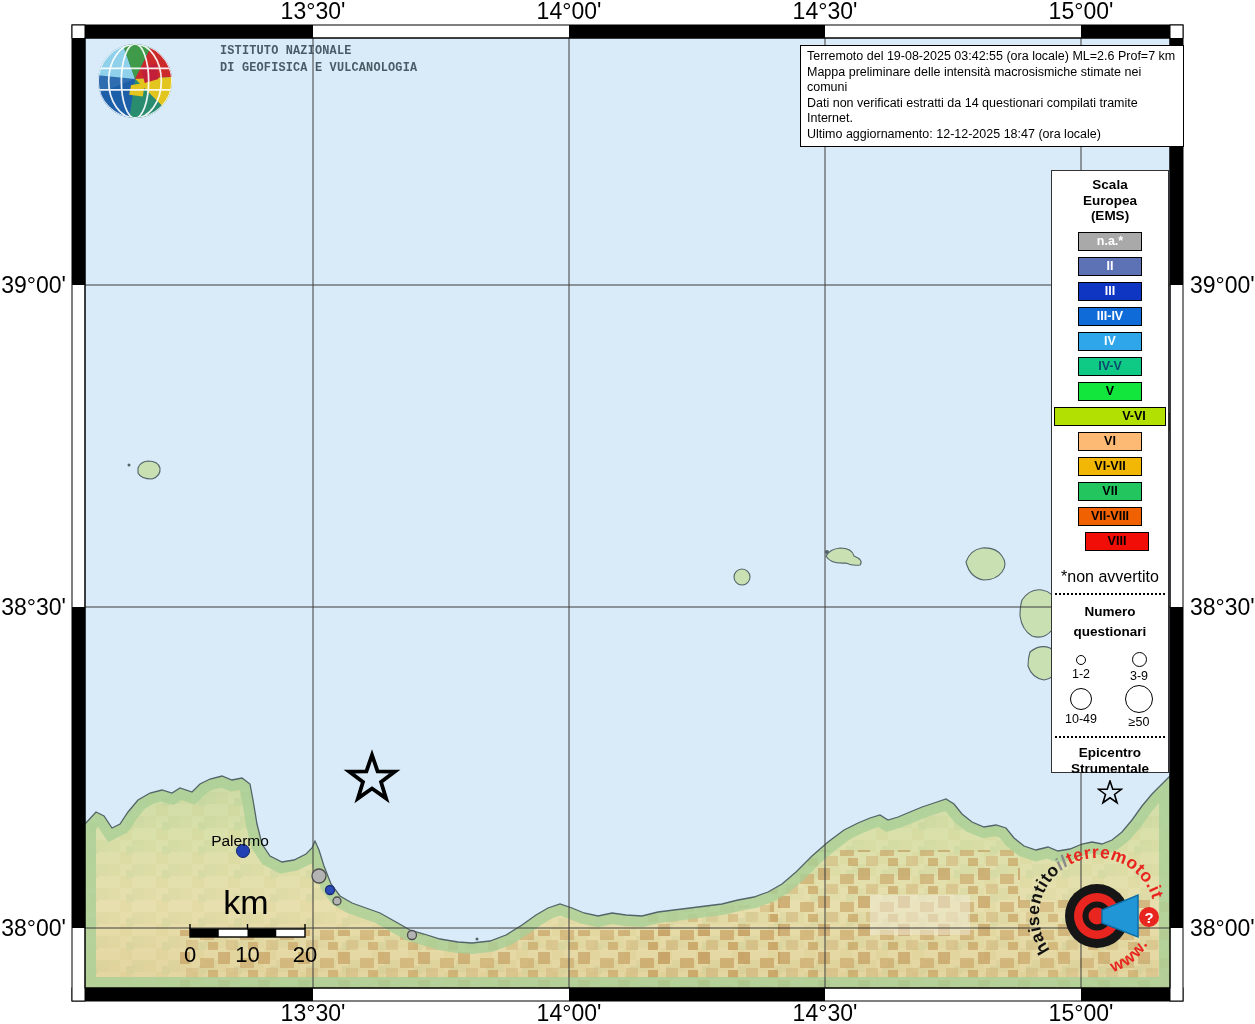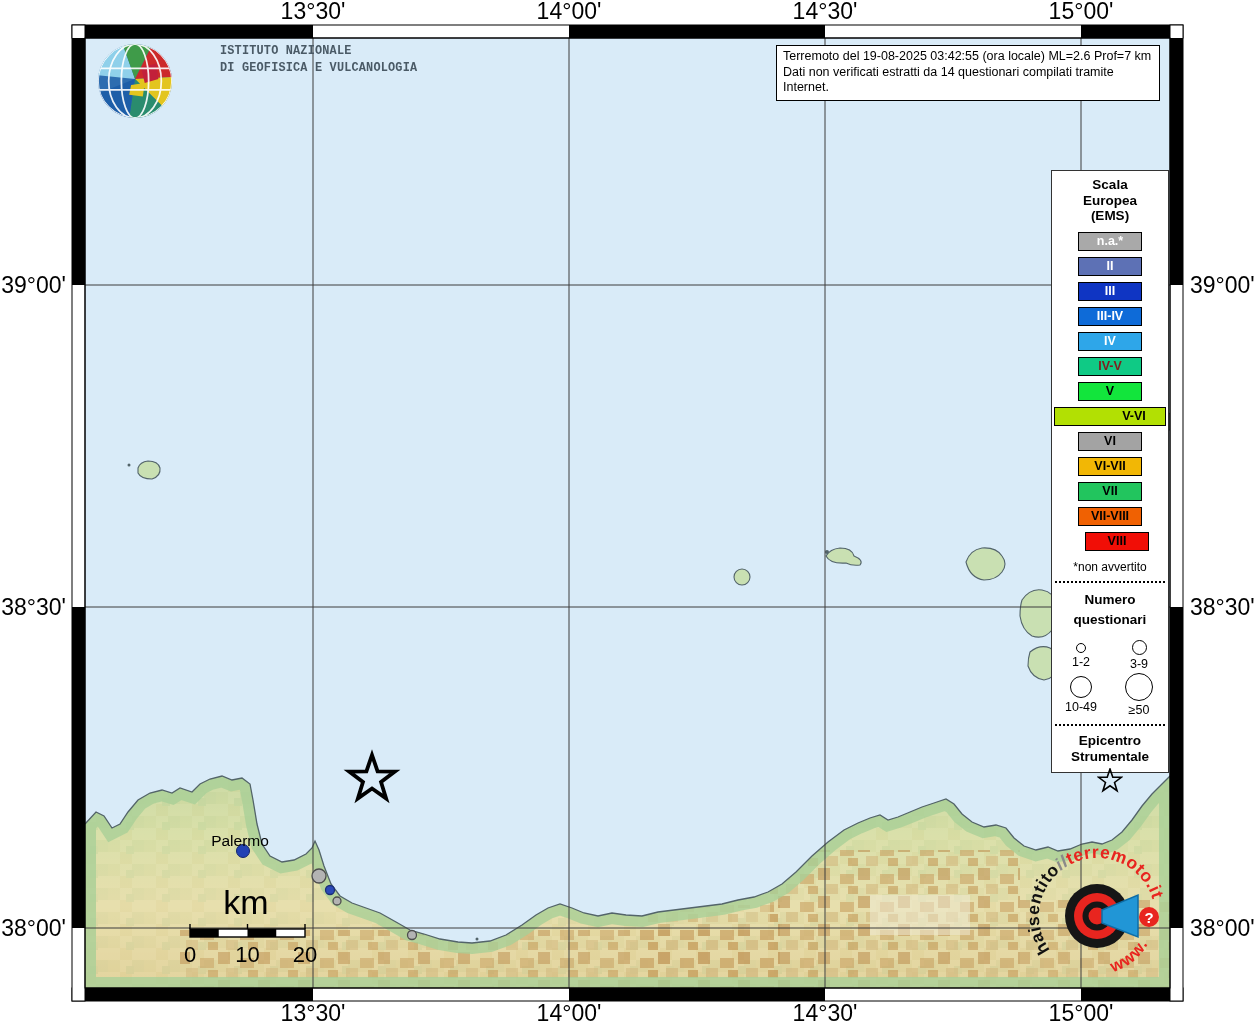--- a/index.html
+++ b/index.html
@@ -2,35 +2,35 @@
 <html><head>
 <meta charset="utf-8">
 <style>
   html,body{margin:0;padding:0;background:#fff;}
   #stage{position:relative;width:1255px;height:1024px;background:#ffffff;
          font-family:"Liberation Sans",sans-serif;overflow:hidden;}
   #mapsvg{position:absolute;left:0;top:0;}
   .axis-label{font-size:23px;fill:#000;}
   .overlay{position:absolute;box-sizing:border-box;}
   
-  #infobox{left:776px;top:45px;width:384px;background:#fff;border:1px solid #000;
+  #infobox{left:800px;top:45px;width:384px;background:#fff;border:1px solid #000;
            padding:3px 6px 4px 6px;font-size:12.5px;line-height:15.5px;color:#000;}
   
   #ingv{left:96px;top:42px;display:flex;font-family:Liberation Mono, monospace;}
   #ingv .txt{margin-left:46px;color:#4a5a66;font-weight:bold;font-size:13.5px;
              line-height:17px;letter-spacing:.2px;transform:scaleX(.88);transform-origin:left center;white-space:nowrap;}
   
   #legend{left:1051px;top:170px;width:118px;height:603px;background:#fff;border:1px solid #333;
           text-align:center;color:#000;}
   #legend .ttl{font-weight:bold;font-size:13.5px;line-height:15.5px;}
   #legend .ttl.first{margin-top:6px;}
   #ems-list{margin-top:8px;}
   .swatch{width:62px;height:17px;margin:6px auto 0 auto;border:1.5px solid #000;
           font-weight:bold;font-size:12.5px;line-height:16px;box-sizing:content-box;}
-  #legend .footnote{font-size:12px;margin-top:9px;}
+  #legend .footnote{font-size:16px;margin-top:17px;}
   #legend .dotsep{border:0;border-top:2px dotted #000;margin:7px 3px;}
   #qgrid{display:grid;grid-template-columns:1fr 1fr;margin-top:2px;}
   #qgrid .cell{padding-top:2px;}
   .qcirc{border:1.6px solid #000;border-radius:50%;margin:0 auto;background:#fff;}
   .qlab{font-size:12.5px;margin-top:2px;}
   #legend .epi-star{margin-top:4px;}
 </style>
 </head>
 <body>
 
@@ -276,38 +276,40 @@
     </g>
   </svg>
   <div class="txt">
     <div>ISTITUTO NAZIONALE</div>
     <div>DI GEOFISICA E VULCANOLOGIA</div>
   </div>
 </div>
 
 <div id="infobox" class="overlay">
   <div>Terremoto del 19-08-2025 03:42:55 (ora locale) ML=2.6 Prof=7 km</div>
+  <div>Mappa preliminare delle intensità macrosismiche stimate nei comuni</div>
   <div>Dati non verificati estratti da 14 questionari compilati tramite Internet.</div>
+  <div>Ultimo aggiornamento: 12-12-2025 18:47 (ora locale)</div>
 </div>
 
 <div id="legend" class="overlay">
   <div class="ttl first">Scala</div>
   <div class="ttl">Europea</div>
   <div class="ttl">(EMS)</div>
 
   <div id="ems-list">
         <div class="swatch" style="background: rgb(169, 169, 169); color: rgb(255, 255, 255);">n.a.*</div>
         <div class="swatch" style="background: rgb(93, 113, 181); color: rgb(255, 255, 255);">II</div>
         <div class="swatch" style="background: rgb(15, 53, 195); color: rgb(255, 255, 255);">III</div>
         <div class="swatch" style="background: rgb(14, 107, 216); color: rgb(255, 255, 255);">III-IV</div>
         <div class="swatch" style="background: rgb(46, 166, 233); color: rgb(255, 255, 255);">IV</div>
-        <div class="swatch" style="background: rgb(15, 202, 133); color: #7f1d1d;">IV-V</div>
+        <div class="swatch" style="background: rgb(15, 202, 133); color: #0c4a6e;">IV-V</div>
         <div class="swatch" style="background: rgb(18, 229, 60); color: rgb(0, 0, 0);">V</div>
         <div class="swatch" style="background: rgb(178, 224, 3); color: rgb(0, 0, 0); padding-left: 48px;">V-VI</div>
-        <div class="swatch" style="background: #a3a3a3; color: rgb(0, 0, 0);">VI</div>
+        <div class="swatch" style="background: #fdba74; color: rgb(0, 0, 0);">VI</div>
         <div class="swatch" style="background: rgb(242, 183, 5); color: rgb(0, 0, 0);">VI-VII</div>
         <div class="swatch" style="background: #22c55e; color: rgb(0, 0, 0);">VII</div>
         <div class="swatch" style="background: rgb(240, 97, 2); color: rgb(0, 0, 0);">VII-VIII</div>
         <div class="swatch" style="background: rgb(241, 14, 6); color: rgb(0, 0, 0); margin-left: 33px;">VIII</div>
       </div>
 
   <div class="footnote">*non avvertito</div>
   <div class="dotsep"></div>
 
   <div class="ttl" style="line-height:20px;">Numero</div>

